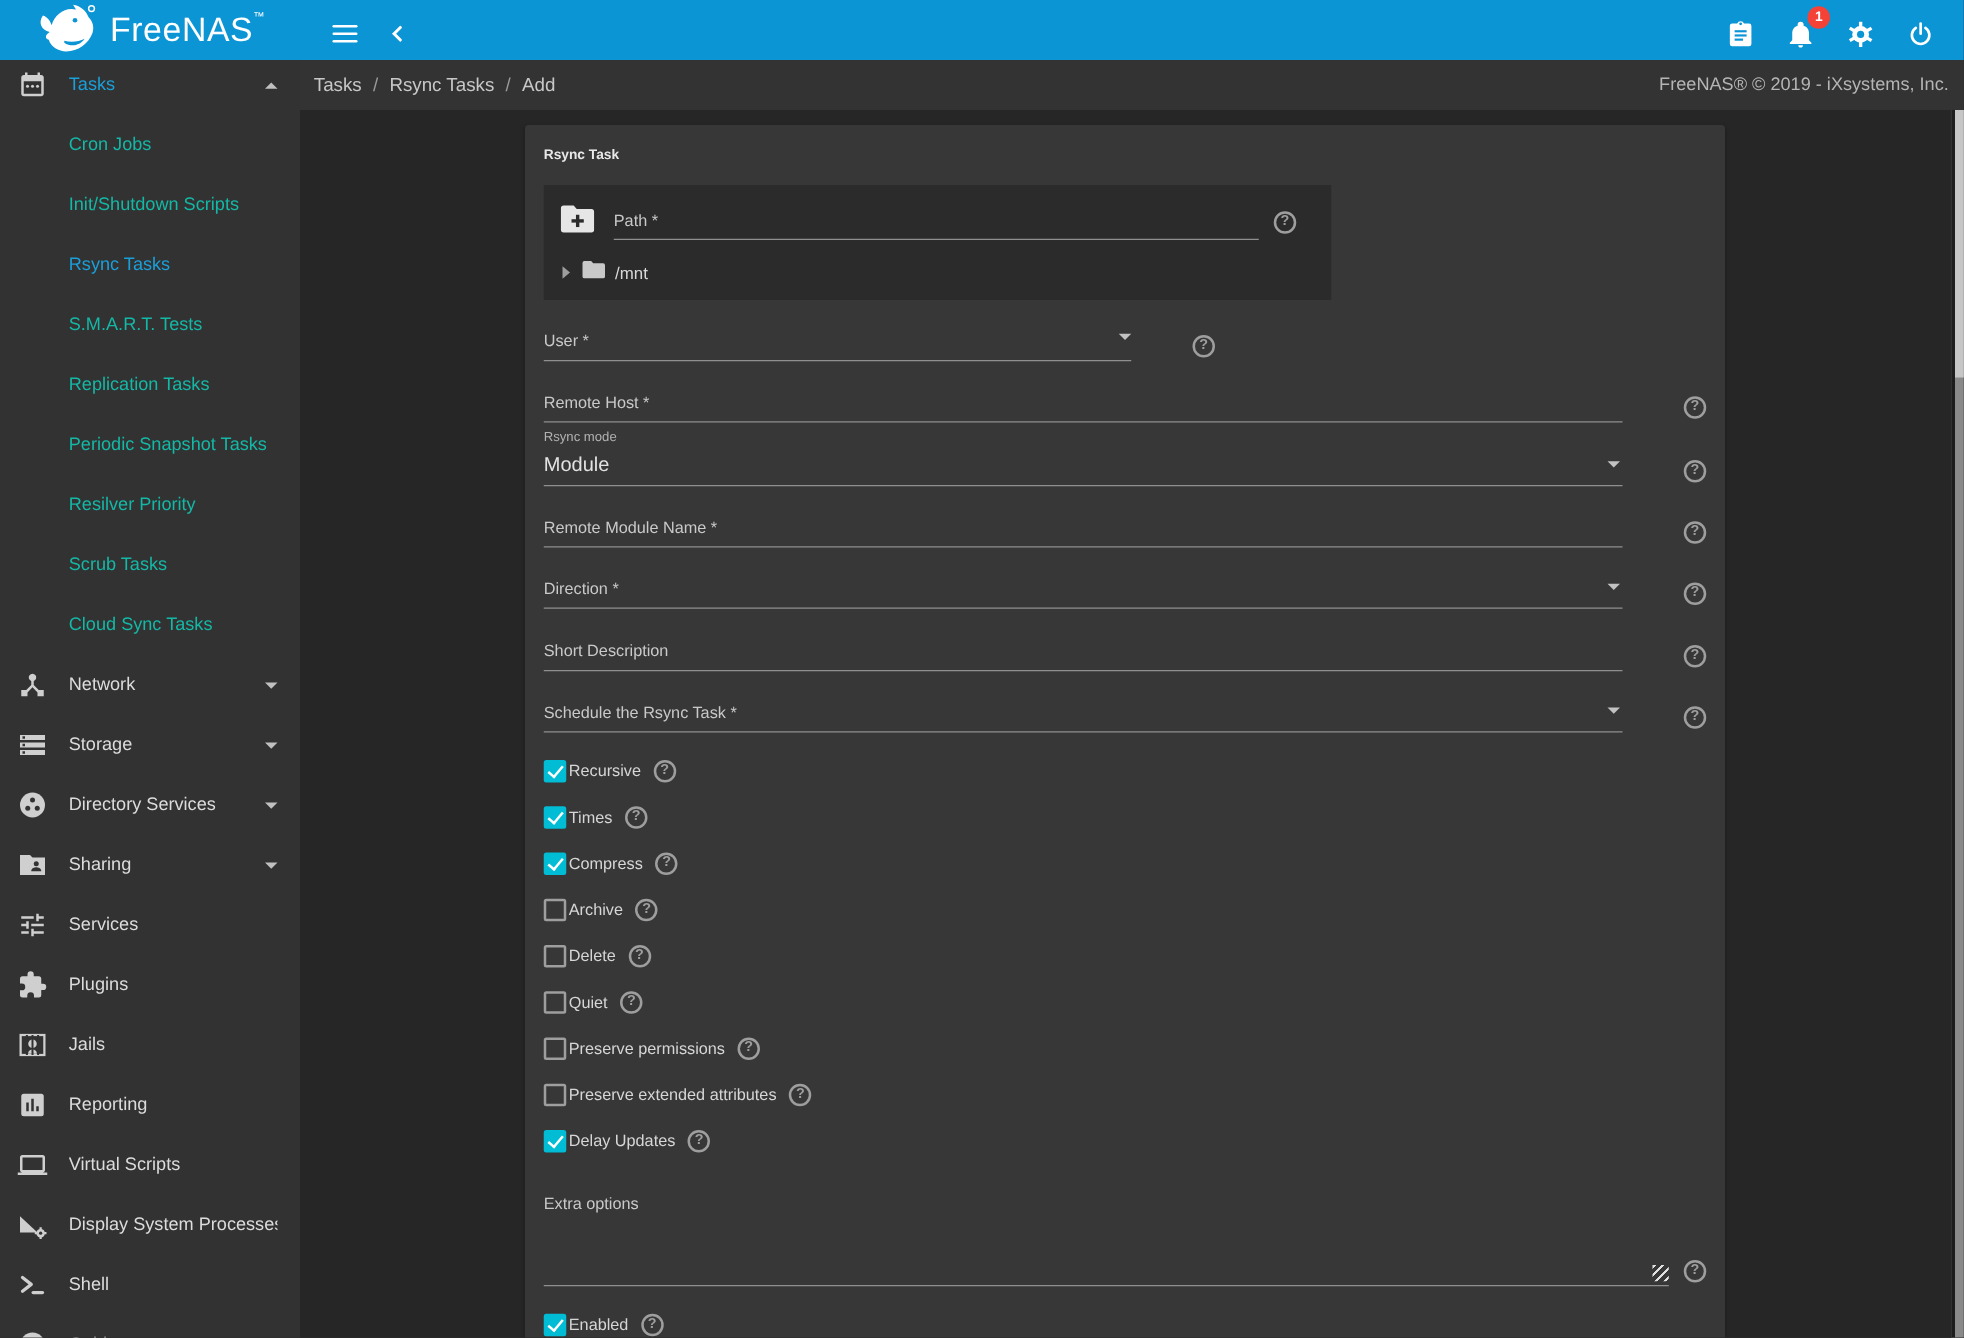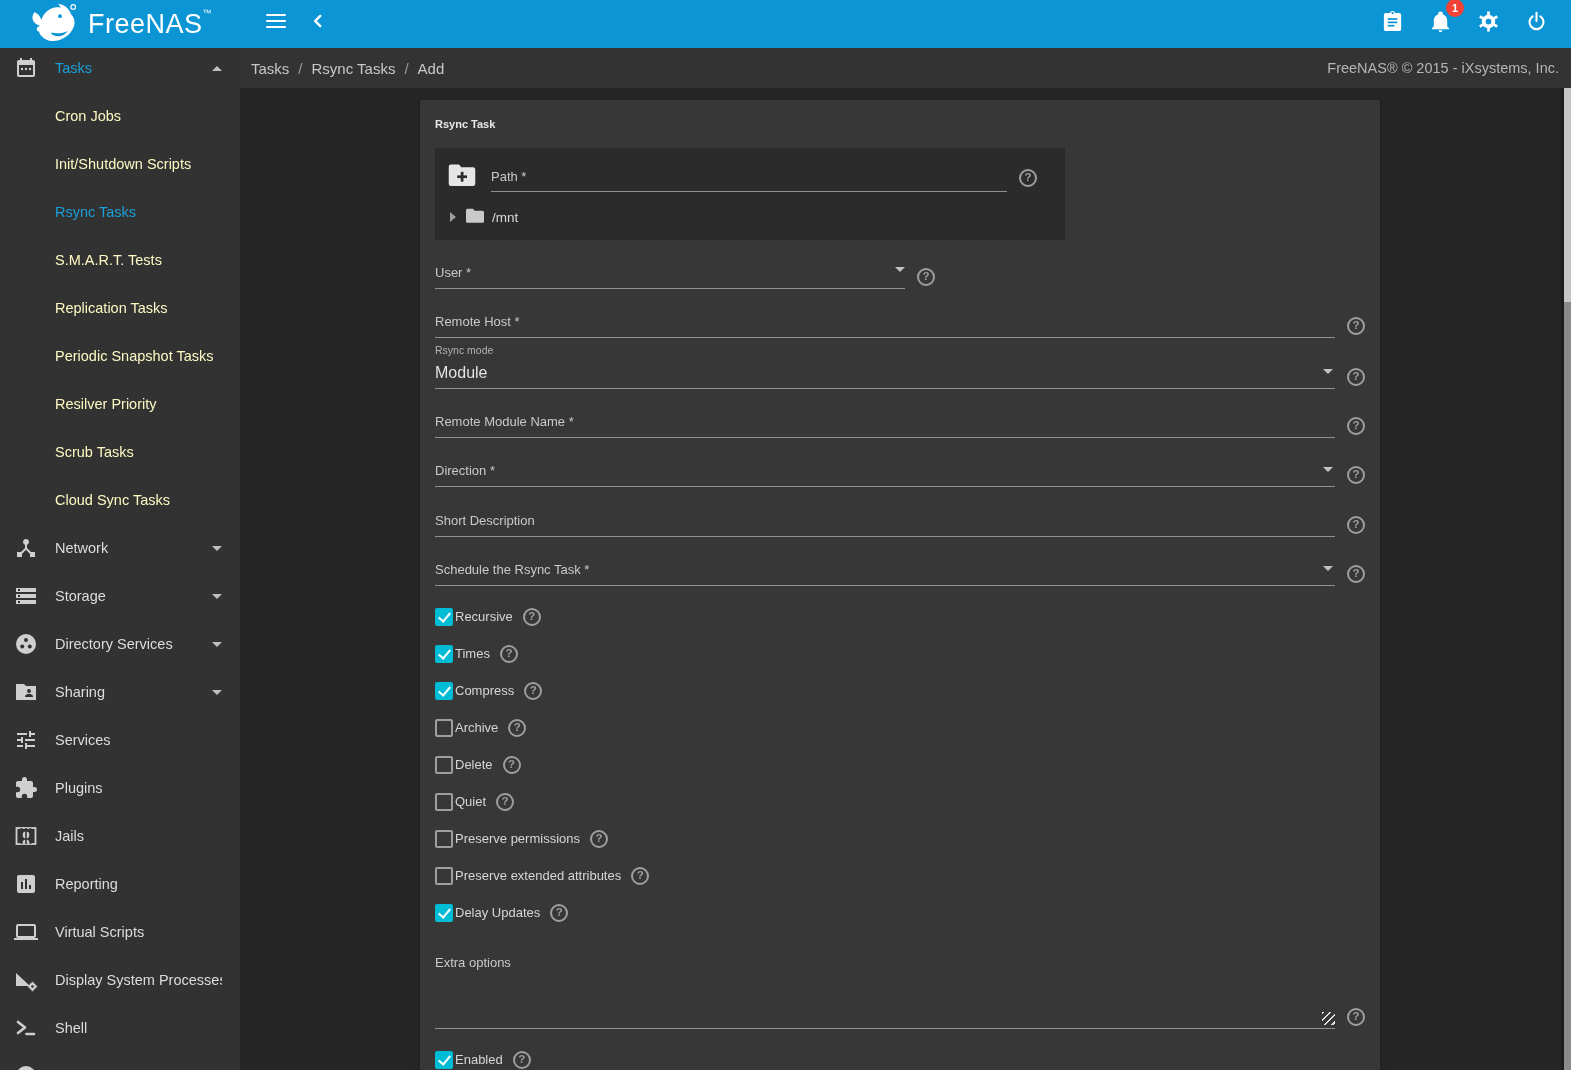--- a/index.html
+++ b/index.html
@@ -5,21 +5,21 @@
   * { box-sizing: border-box; }
   html,body { margin:0; padding:0; }
   body {
     width:1571px; height:1070px; overflow:hidden;
     background:#262626; color:#ddd;
     font-family:"Liberation Sans", sans-serif;
   }
   
   .topbar {
     position:absolute; top:0; left:0; width:1571px; height:48px;
-    background:#0b95d5; display:flex; align-items:flex-start; z-index:10;
+    background:#0b95d5; display:flex; align-items:flex-end; z-index:10;
   }
   .brand { width:240px; height:48px; display:flex; align-items:center; padding-left:28px; color:#fff; }
   .brand svg { display:block; }
   .brand-text { font-size:27px; font-weight:300; letter-spacing:.5px; margin-left:10px; line-height:1; }
   .tm { font-size:9px; vertical-align:top; position:relative; top:-2px; }
   .icon-btn { width:42px; height:42px; display:flex; align-items:center; justify-content:center; color:#fff; cursor:pointer; position:relative; }
   .hamburger { margin-left:15px; }
   .hamburger .bars { width:20px; }
   .hamburger .bars div { height:2.5px; background:#fff; margin:3.5px 0; border-radius:1px; }
   .topbar-right { margin-left:auto; display:flex; align-items:center; padding-right:14px; }
@@ -36,21 +36,21 @@
   }
   .nav-row {
     height:48px; display:flex; align-items:center; padding:0 18px 0 14px;
     font-size:14.5px; color:#dcdcdc; cursor:pointer; white-space:nowrap;
   }
   .nav-row:first-child { margin-top:-4px; }
   .nav-row .nav-icon { width:24px; height:24px; margin-right:17px; color:#cfcfcf; flex:none; }
   .nav-row .nav-icon svg { display:block; }
   .nav-label { flex:1; overflow:hidden; }
   .nav-row.active-section .nav-label { color:#1a9fd9; }
-  .sub-row { height:48px; display:flex; align-items:center; padding-left:55px; font-size:14.5px; color:#fef9c3; cursor:pointer; }
+  .sub-row { height:48px; display:flex; align-items:center; padding-left:55px; font-size:14.5px; color:#14b8a6; cursor:pointer; }
   .sub-row.active { color:#1a9fd9; }
   .caret-up, .caret-down { width:0; height:0; margin-left:auto; }
   .caret-up { border-left:5px solid transparent; border-right:5px solid transparent; border-bottom:5px solid #c0c0c0; }
   .caret-down { border-left:5px solid transparent; border-right:5px solid transparent; border-top:5px solid #c0c0c0; }
   
   .crumb-bar {
     position:absolute; top:48px; left:240px; width:1331px; height:40px;
     background:#333333; display:flex; align-items:center; padding:0 12px 0 11px;
     font-size:15px; color:#c8c8c8;
   }
@@ -70,21 +70,21 @@
   .explorer-row1 { display:flex; align-items:flex-start; }
   .folder-add { flex:none; margin-top:2px; }
   .path-field { flex:1; margin-left:14px; height:32px; position:relative; border-bottom:1px solid #8f8f8f; }
   .path-field .f-label { position:absolute; left:0; bottom:7px; font-size:13px; color:#c9c9c9; }
   .explorer .help { margin-left:12px; margin-top:9px; }
   .tree-row { display:flex; align-items:center; margin-top:11px; height:26px; }
   .tree-arrow { width:0; height:0; border-top:5px solid transparent; border-bottom:5px solid transparent; border-left:6px solid #9e9e9e; margin-left:3px; cursor:pointer; }
   .tree-folder { margin-left:9px; color:#c9c9c9; }
   .tree-label { margin-left:7px; font-size:13.5px; color:#d8d8d8; cursor:pointer; }
   
-  .field-row { display:flex; align-items:flex-end; }
+  .field-row { display:flex; align-items:flex-end;gap:37px; }
   .text-field { position:relative; flex:1; height:48px; border-bottom:1px solid #8f8f8f; cursor:text; }
   .text-field.narrow { flex:none; width:470px; }
   .text-field .f-label { position:absolute; left:0; bottom:8px; font-size:13px; color:#c9c9c9; white-space:nowrap; }
   .text-field .f-sublabel { position:absolute; left:0; top:6px; font-size:10.5px; color:#b2b2b2; }
   .text-field .f-value { position:absolute; left:0; bottom:6px; font-size:16px; color:#e2e2e2; }
   .select-caret { position:absolute; right:2px; bottom:14px; width:0; height:0;
     border-left:5px solid transparent; border-right:5px solid transparent; border-top:5px solid #c2c2c2; }
   .user-caret { right:0; bottom:16px; }
   .help {
     flex:none; width:18px; height:18px; border:2px solid #9e9e9e; border-radius:50%;
@@ -326,21 +326,21 @@
     <span class="nav-label">Guide</span>
   </div>
 </div>
 
 <div class="crumb-bar">
   <span class="crumb">Tasks</span>
   <span class="crumb-sep">/</span>
   <span class="crumb">Rsync Tasks</span>
   <span class="crumb-sep">/</span>
   <span class="crumb">Add</span>
-  <span class="copyright">FreeNAS® © 2015 - iXsystems, Inc.</span>
+  <span class="copyright">FreeNAS® © 2019 - iXsystems, Inc.</span>
 </div>
 
 <div class="main">
   <div class="card">
     <div class="card-title">Rsync Task</div>
 
     <div class="explorer">
       <div class="explorer-row1">
         <span class="folder-add">
           <svg width="30" height="27" viewBox="0 0 24 22">

